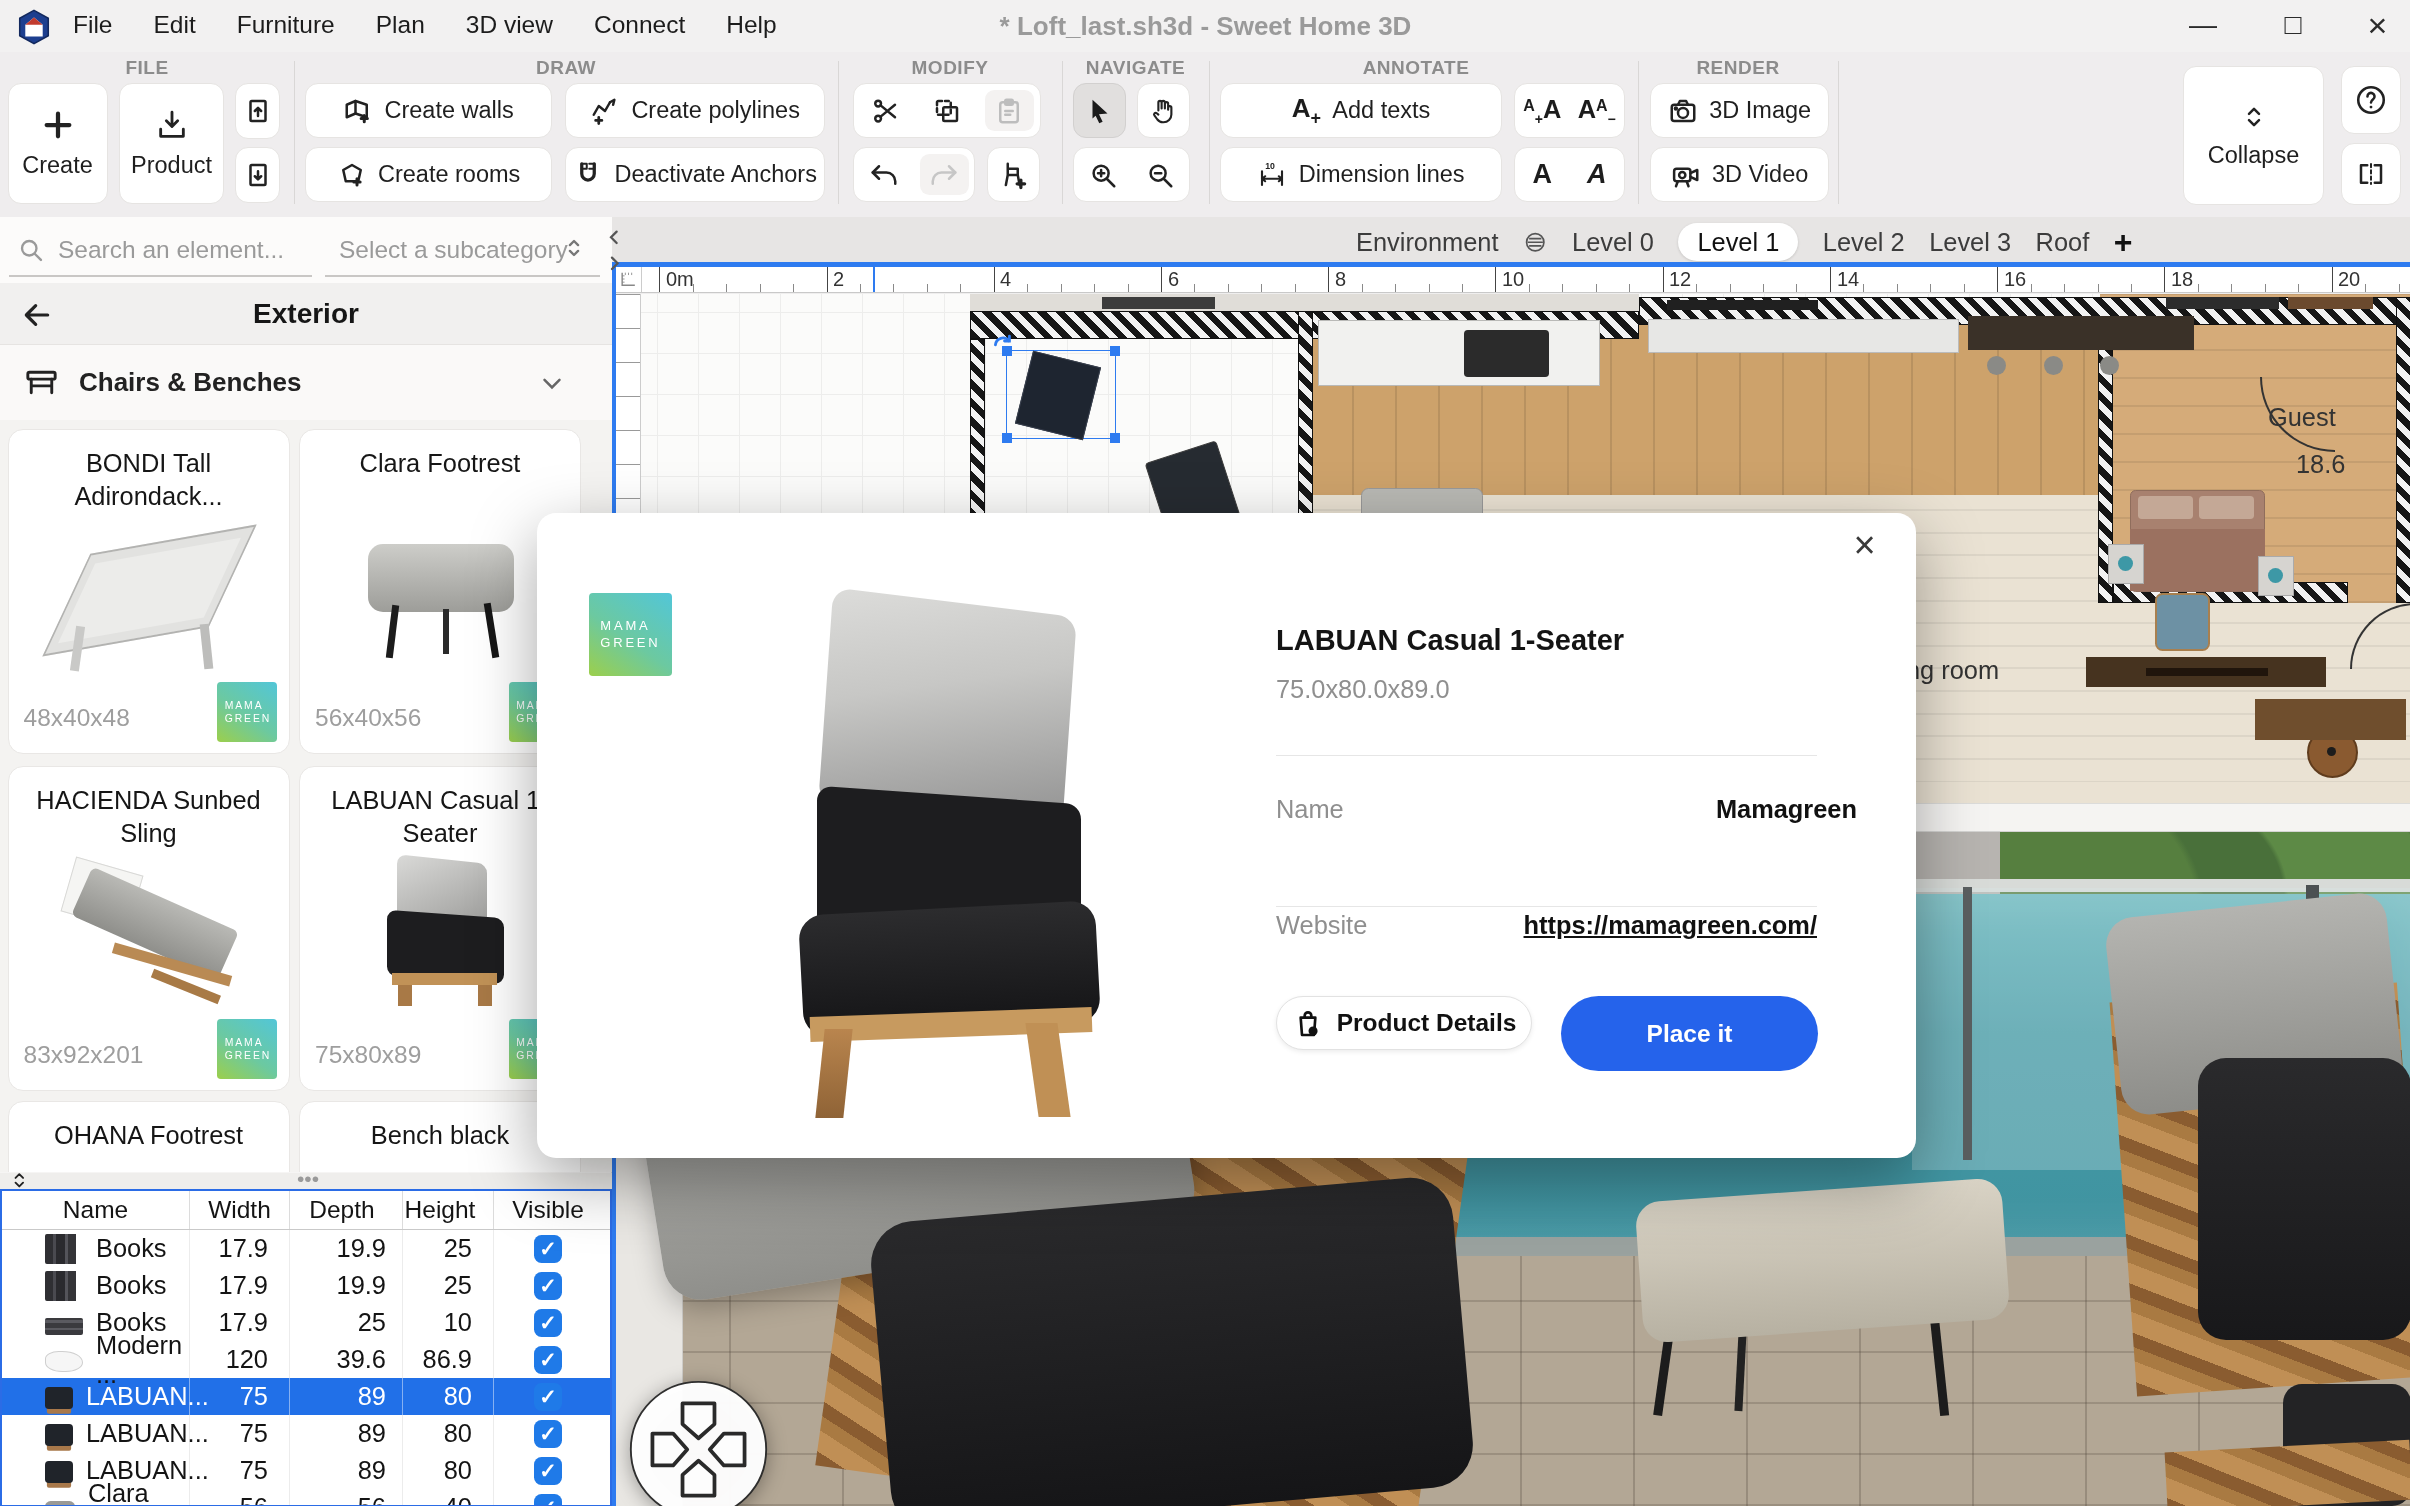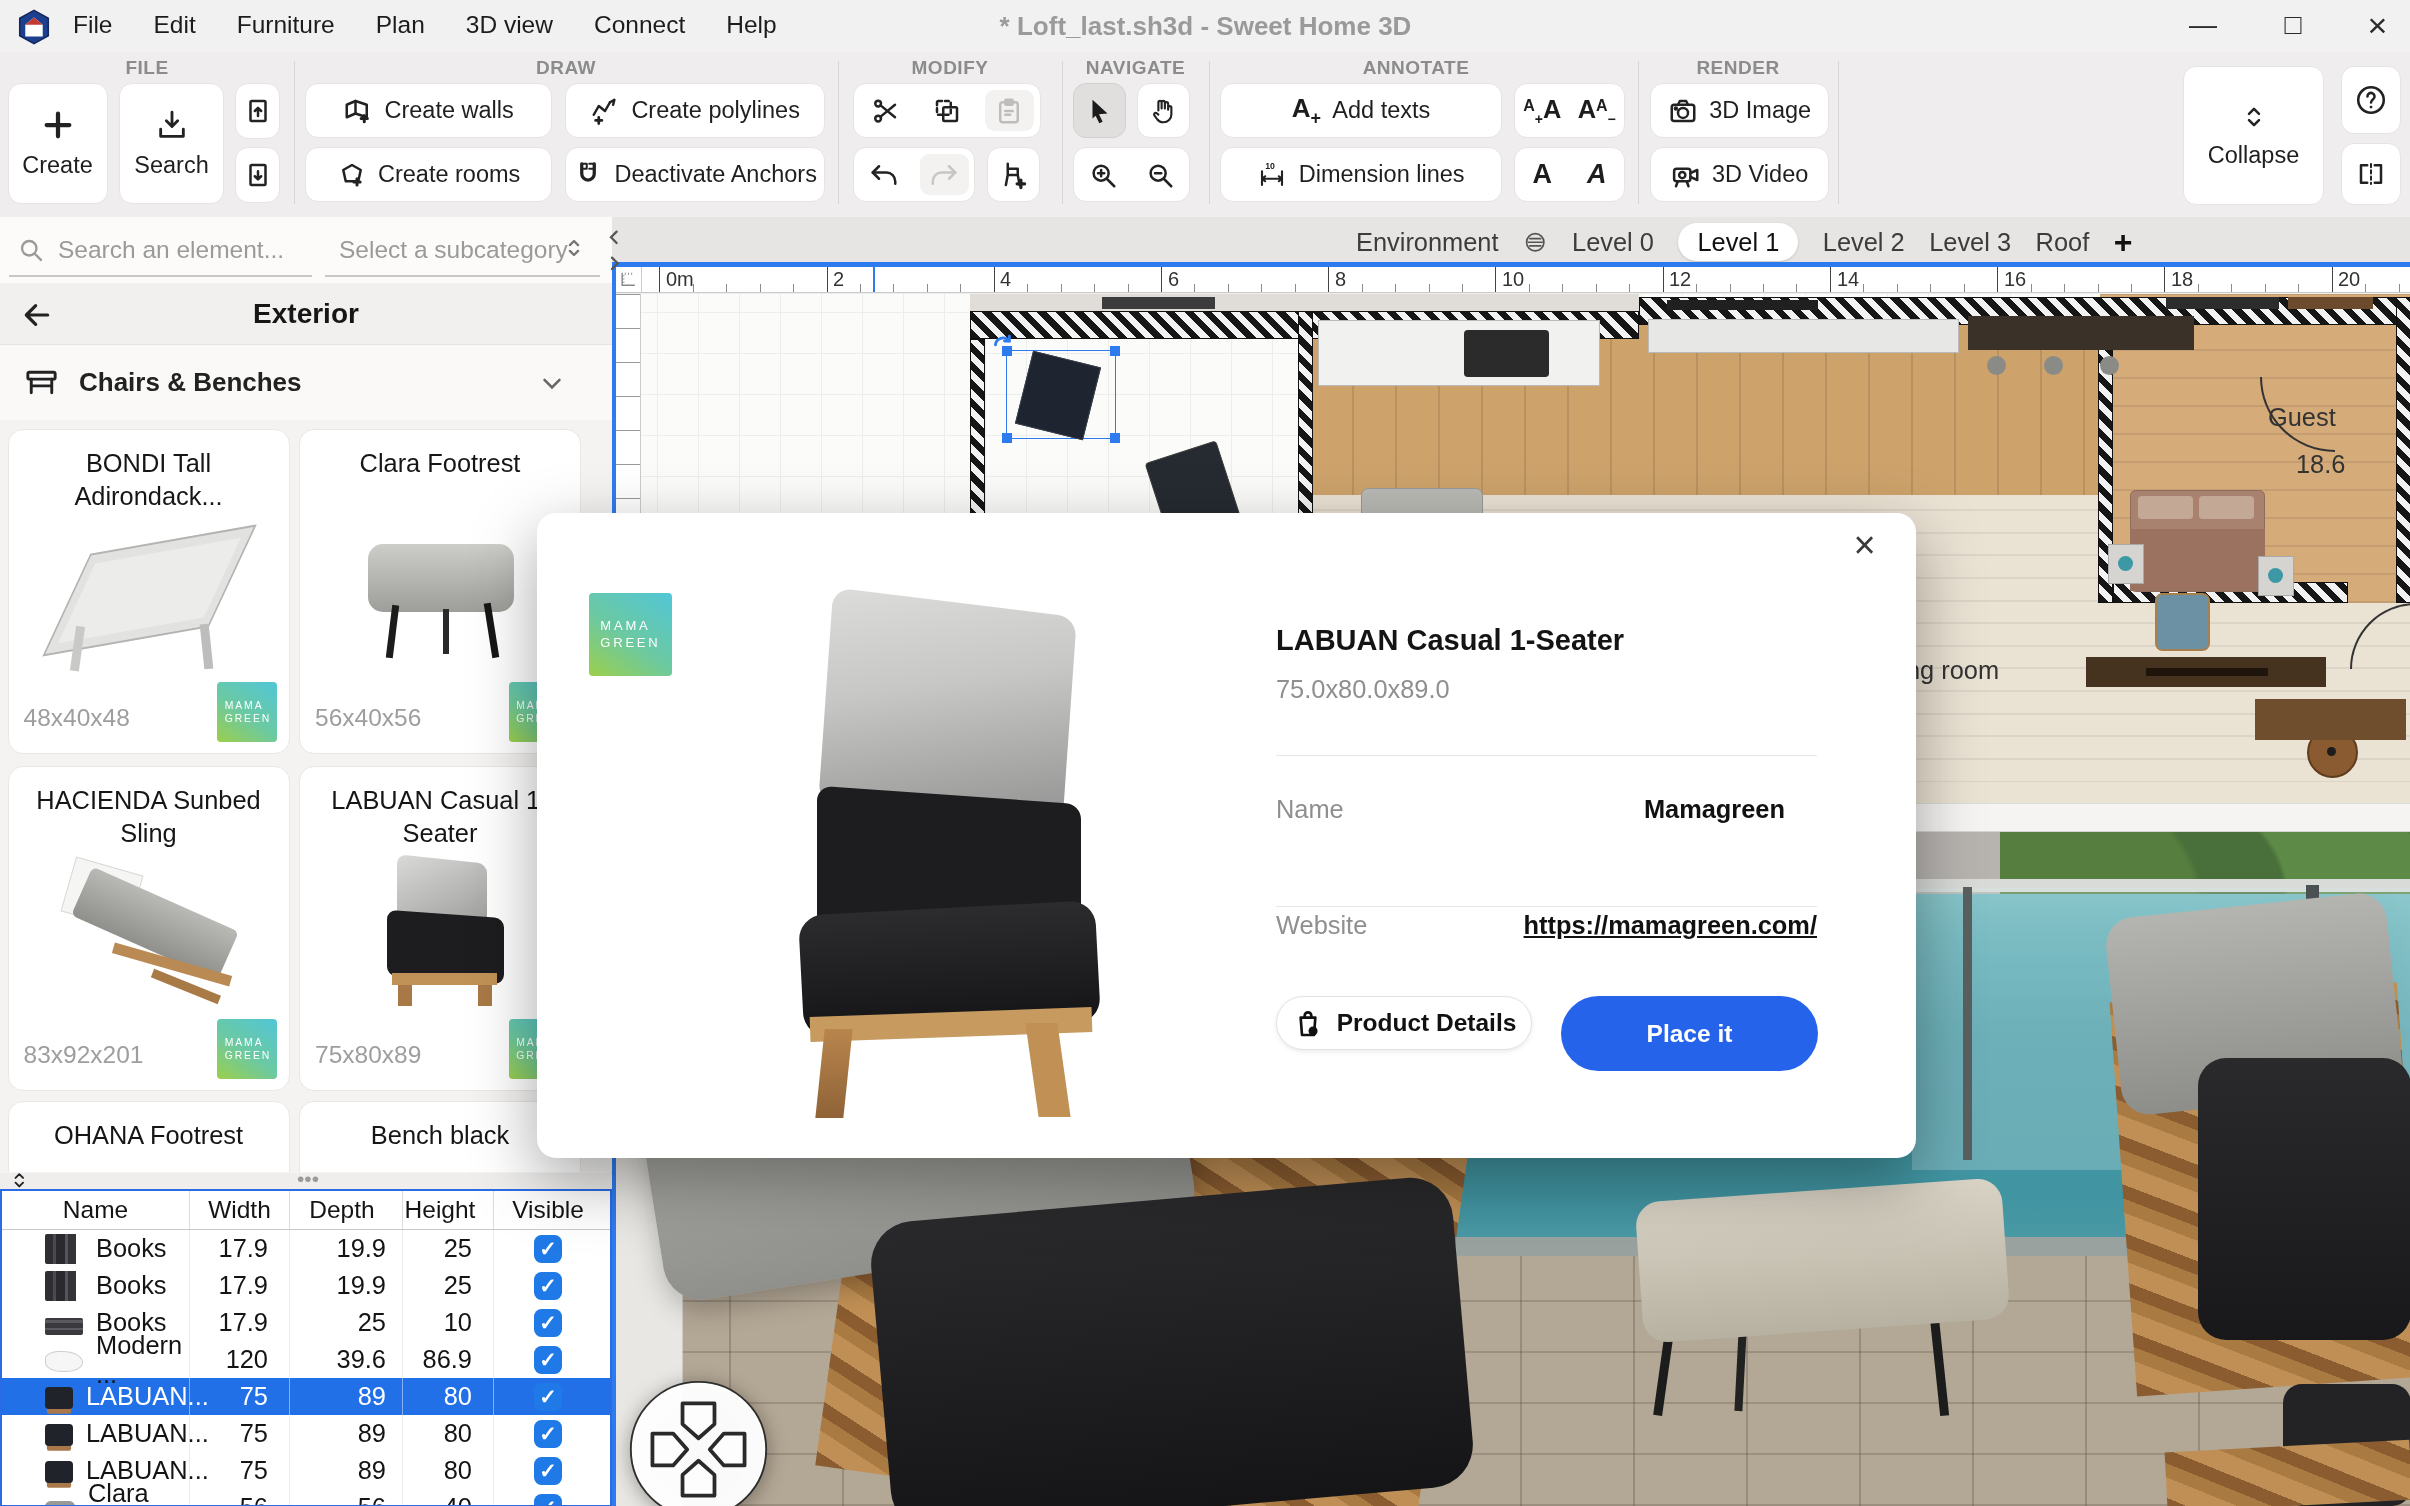--- a/index.html
+++ b/index.html
@@ -182,21 +182,21 @@
           </svg>
         </span>
       <span class="blab">Create</span>
     </div>
     <div class="a tbtn tbig" style="left:119px;top:31px;width:105px;height:121px">
       <span class="ic ictb2">
           <svg viewBox="0 0 24 24" fill="none" stroke="#222" stroke-width="2" stroke-linecap="round" stroke-linejoin="round">
             <path d="M4 15v5h16v-5M12 3v9M8 9l4 4 4-4"></path>
           </svg>
         </span>
-      <span class="blab">Search</span>
+      <span class="blab">Product</span>
     </div>
     <div class="a tbtn" style="left:235px;top:31px;width:45px;height:56px">
       <span class="ic ictb">
           <svg viewBox="0 0 24 24" fill="none" stroke="#222" stroke-width="2" stroke-linecap="round" stroke-linejoin="round">
             <rect x="6" y="4" width="12" height="16" rx="1"></rect>
             <path d="M12 16v-6M9.5 12L12 9.5 14.5 12"></path>
           </svg>
         </span>
     </div>
     <div class="a tbtn" style="left:235px;top:95px;width:45px;height:56px">
@@ -885,21 +885,21 @@
       <div style="left:63px;top:207px;width:264px;height:151px;border-radius:15px;background:#1d1d1f;transform:skewY(4deg)"></div>
       <div style="left:47px;top:320px;width:297px;height:122px;border-radius:24.5px;background:linear-gradient(#2c2c2e,#141416);transform:rotate(-3deg)"></div>
       <div style="left:56px;top:424px;width:282px;height:24.5px;background:#c79a5f;transform:rotate(-2deg)"></div>
       <div style="left:66px;top:441px;width:28px;height:89px;background:linear-gradient(#b9854e,#8f6336);transform:skewX(-6deg)"></div>
       <div style="left:278px;top:435px;width:32px;height:94px;background:#c09055;transform:skewX(8deg)"></div>
     </div>
     <div id="dlg-title" class="a">LABUAN Casual 1-Seater</div>
     <div id="dlg-dims" class="a">75.0x80.0x89.0</div>
     <div class="a dlg-hr" style="top:242px"></div>
     <div class="a dlg-lab" style="left:739px;top:282px">Name</div>
-    <div class="a dlg-val" style="left:707px;top:282px">Mamagreen</div>
+    <div class="a dlg-val" style="left:779px;top:282px">Mamagreen</div>
     <div class="a dlg-hr" style="top:393px"></div>
     <div class="a dlg-lab" style="left:739px;top:398px">Website</div>
     <div class="a dlg-val" style="left:739px;top:398px;text-decoration:underline">https://mamagreen.com/</div>
     <div id="btn-details" class="a">
       <span class="ic" style="width:32px;height:32px">
           <svg viewBox="0 0 24 24" fill="none" stroke="#111" stroke-width="2" stroke-linejoin="round">
             <path d="M6.5 8h11l-1 13h-9z"></path>
             <path d="M9.5 8V6.5a2.5 2.5 0 015 0V8"></path>
             <circle cx="15.8" cy="18" r="3.4" fill="#111" stroke="none"></circle>
           </svg>

